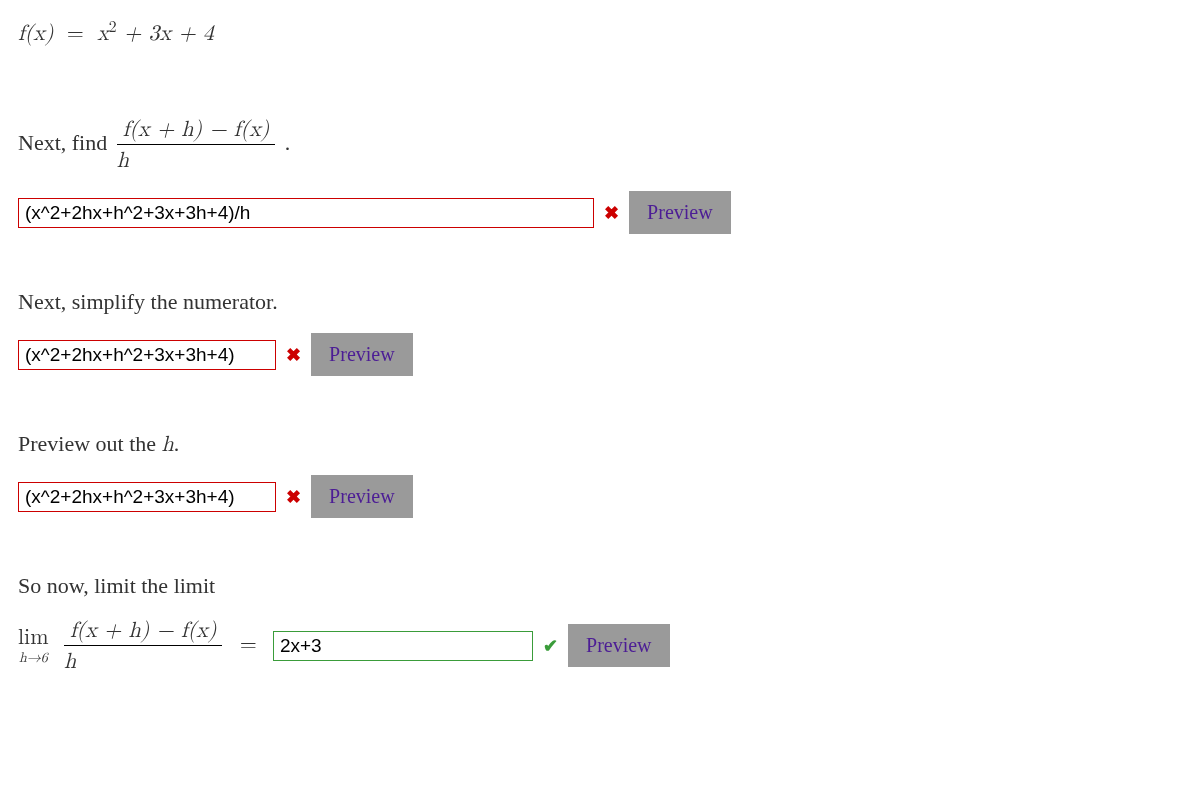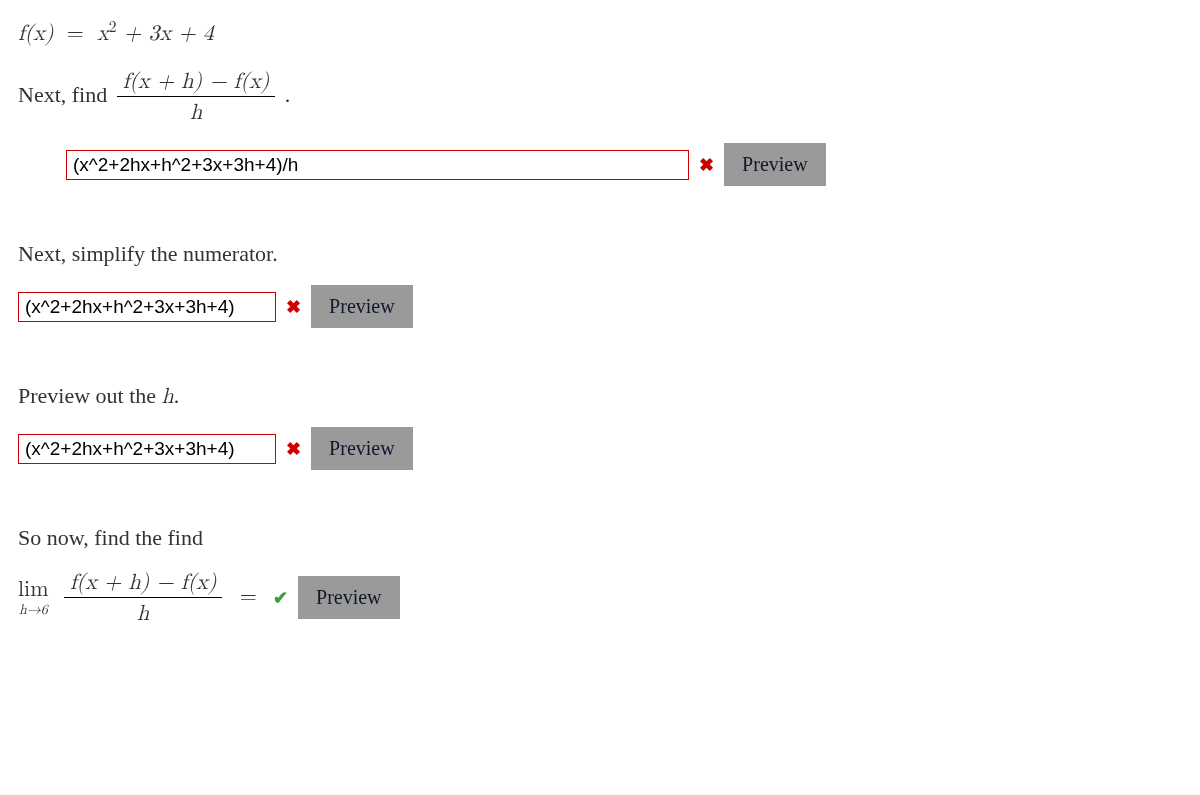--- a/index.html
+++ b/index.html
@@ -8,35 +8,34 @@
       color: #333;
       margin: 0;
       padding: 18px;
       background: #fff;
     }
     .math {
       font-family: 'Cambria Math', 'Latin Modern Math', Georgia, serif;
       font-style: italic;
     }
     .formula-row {
-      margin-bottom: 22px;
+      margin-bottom: 70px;
     }
     .sup {
       font-size: 0.72em;
       vertical-align: super;
       font-style: normal;
     }
     .instruction {
       margin: 10px 0 18px 0;
       font-size: 22px;
     }
     .frac {
       display: inline-block;
       vertical-align: middle;
-      text-align: center;
       margin: 0 4px;
     }
     .frac .num {
       display: block;
       padding: 0 6px 2px 6px;
       border-bottom: 1.2px solid #000;
     }
     .frac .den {
       display: block;
       padding-top: 2px;
@@ -67,21 +66,21 @@
       border-color: #3a9c3a;
     }
     .mark {
       font-size: 18px;
       font-weight: bold;
     }
     .mark.wrong { color: #c00; }
     .mark.right { color: #3a9c3a; }
     .preview-btn {
       background: #9a9a9a;
-      color: #0f172a;
+      color: #4c1d95;
       font-family: 'Times New Roman', serif;
       font-size: 20px;
       border: none;
       padding: 10px 18px;
       cursor: pointer;
     }
     .lim-block {
       display: inline-block;
       text-align: center;
       vertical-align: middle;
@@ -112,49 +111,50 @@
 
 <div class="instruction">
   <span>Next, find </span>
   <span class="math frac">
     <span class="num">f(x + h) − f(x)</span>
     <span class="den">h</span>
   </span>
   <span>.</span>
 </div>
 <div class="line">
-  <input class="answer-input wrong" value="(x^2+2hx+h^2+3x+3h+4)/h" style="width: 623px; margin-left: 48px;">
+  <input class="answer-input wrong" value="(x^2+2hx+h^2+3x+3h+4)/h" style="width: 576px;">
   <span class="mark wrong">✖</span>
   <button class="preview-btn">Preview</button>
 </div>
 
 <div class="instruction">Next, simplify the numerator.</div>
 <div class="line">
   <input class="answer-input wrong" value="(x^2+2hx+h^2+3x+3h+4)" style="width: 258px;">
   <span class="mark wrong">✖</span>
   <button class="preview-btn">Preview</button>
 </div>
 
 <div class="instruction">
   <span>Preview out the </span><span class="math">h</span><span>.</span>
 </div>
 <div class="line">
   <input class="answer-input wrong" value="(x^2+2hx+h^2+3x+3h+4)" style="width: 258px;">
   <span class="mark wrong">✖</span>
   <button class="preview-btn">Preview</button>
 </div>
 
-<div class="instruction">So now, find the find</div>
+<div class="instruction">So now, limit the limit</div>
 <div class="line last">
   <span class="math">
     <span class="lim-block">
       <span class="lim-top" style="font-style:normal;">lim</span>
       <span class="lim-bot">h→6</span>
     </span>
     <span class="frac">
       <span class="num">f(x + h) − f(x)</span>
       <span class="den">h</span>
     </span>
     <span class="eq-sign">=</span>
   </span>
+  <input class="answer-input right" value="2x+3" style="width: 260px;">
   <span class="mark right">✔</span>
   <button class="preview-btn">Preview</button>
 </div>
 
 </body></html>

